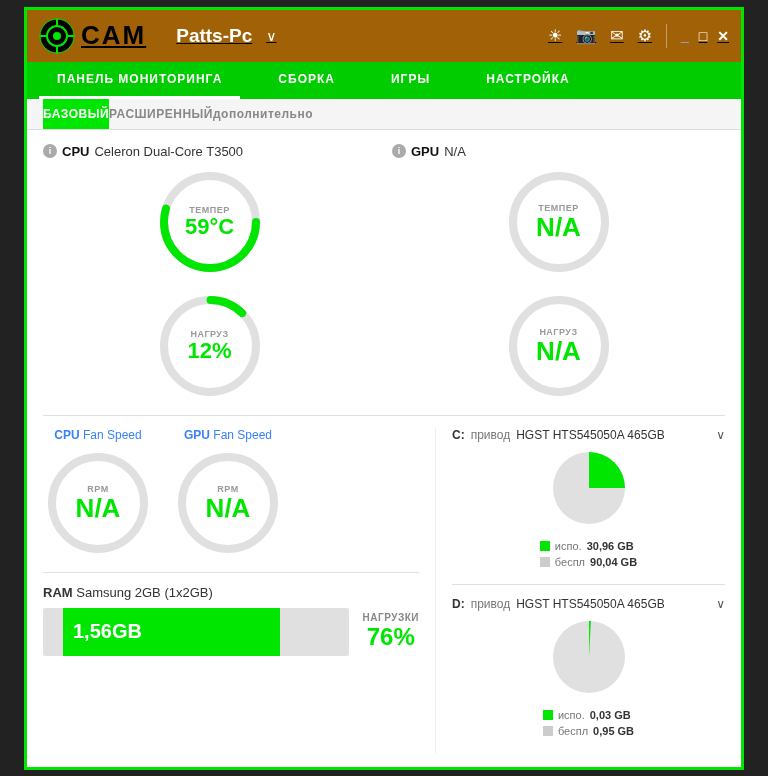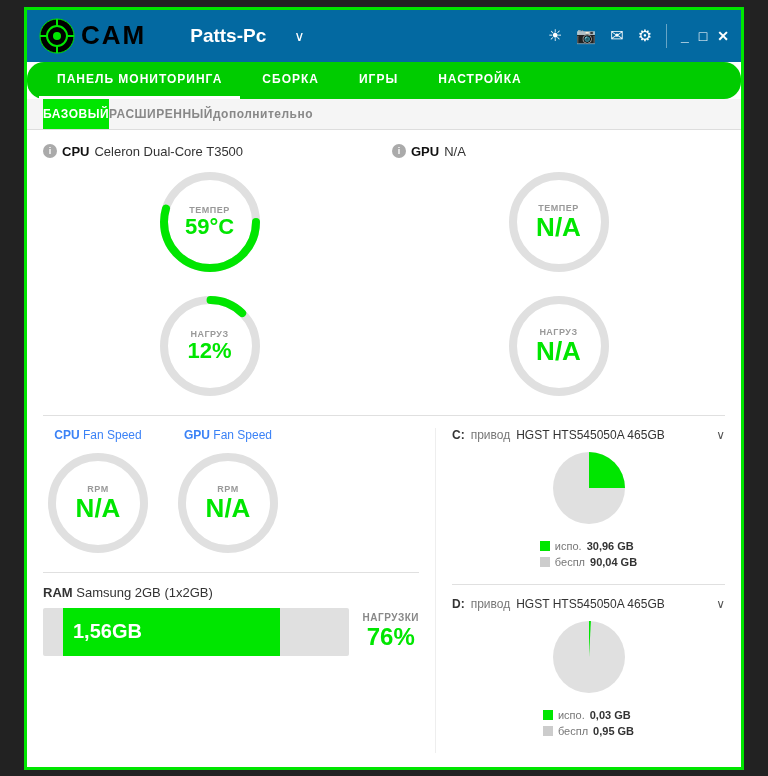--- a/index.html
+++ b/index.html
@@ -13,26 +13,27 @@
     }
     .app-window {
       width: 720px;
       background: #fff;
       border: 3px solid #00e600;
       position: relative;
       overflow: hidden;
     }
     
     .title-bar {
-      background: #0369a1;
+      background: #a16207;
       height: 52px;
       display: flex;
       align-items: center;
       padding: 0 12px;
-      gap: 24px;
+      gap: 10px;
+      text-decoration: underline;
     }
     .title-logo {
       display: flex;
       align-items: center;
       gap: 6px;
     }
     .logo-icon {
       width: 36px;
       height: 36px;
     }
@@ -79,22 +80,21 @@
       color: #fff;
       font-size: 14px;
       cursor: pointer;
       font-weight: bold;
     }
     
     .nav-tabs {
       background: #00cc00;
       display: flex;
       padding: 0 12px;
-      gap: 4px;
-      border-radius: 17px;
+      gap: 20px;
     }
     .nav-tab {
       padding: 10px 18px;
       color: #fff;
       font-size: 12px;
       font-weight: bold;
       letter-spacing: 1px;
       cursor: pointer;
       border-bottom: 3px solid transparent;
     }

